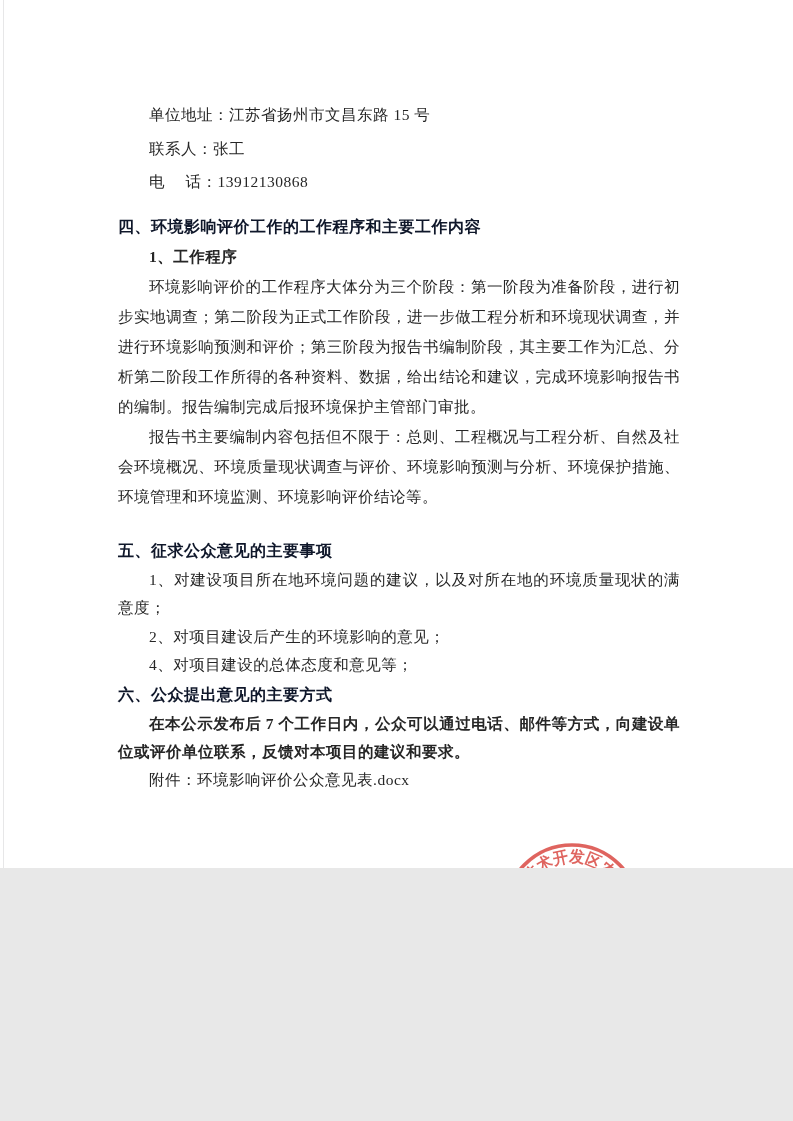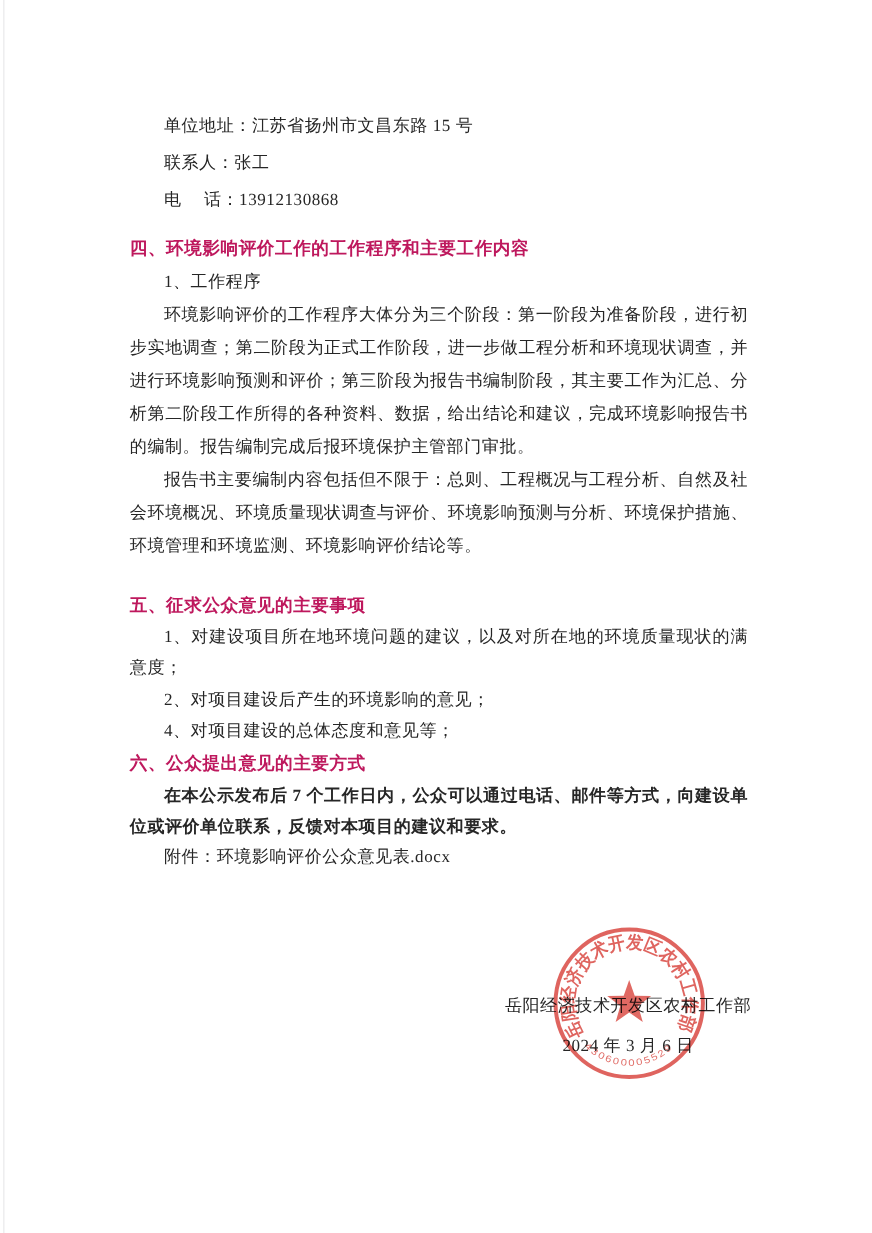--- a/index.html
+++ b/index.html
@@ -1,18 +1,18 @@
 <!DOCTYPE html>
 <html><head>
 <meta charset="utf-8">
 <style>
   html,body { margin:0; padding:0; background:#e8e8e8; }
   .page {
     position:relative;
-    width:793px; height:1121px;
+    width:793px; height:868px;
     margin:0 auto;
     background:#ffffff;
     overflow:hidden;
     font-family:"Liberation Serif","DejaVu Serif",serif;
     color:#262626;
   }
   
   .page::before{
     content:""; position:absolute; left:3px; top:0; bottom:0; width:1px;
     background:rgba(120,120,130,0.18);
@@ -20,26 +20,26 @@
   .content{
     position:absolute; left:118px; top:98px; width:562px;
     font-size:15.5px; line-height:30px;
     text-align:justify; letter-spacing:0.5px;
   }
   .contact-block{ margin-bottom:13px; }
   .contact-row{ line-height:33.5px; padding-left:2em; white-space:nowrap; }
   .c-label{ }
   .c-value{ }
   h3{
-    margin:0; font-size:16px; line-height:30px; font-weight:bold; color:#be185d;
+    margin:0; font-size:16px; line-height:30px; font-weight:bold; color:#0f172a;
     text-align:left; letter-spacing:0.5px;
   }
   h3.gap-top{ margin-top:24px; }
   p{ margin:0; text-indent:2em; }
-  .sub{ line-height:30px; }
+  .sub{ line-height:30px;font-weight:bold; }
   .para{ line-height:30px; }
   .item{ line-height:28.5px; }
   .tight{ line-height:28px;font-weight:bold; }
   .attach{ line-height:28px; }
   .footer{
     position:absolute; left:441px; top:899px; width:260px;
     text-align:center; font-size:15.5px; letter-spacing:0.5px;
   }
   .signature{ line-height:32px; white-space:nowrap; }
   .date{ margin-top:5px; line-height:30px; }

